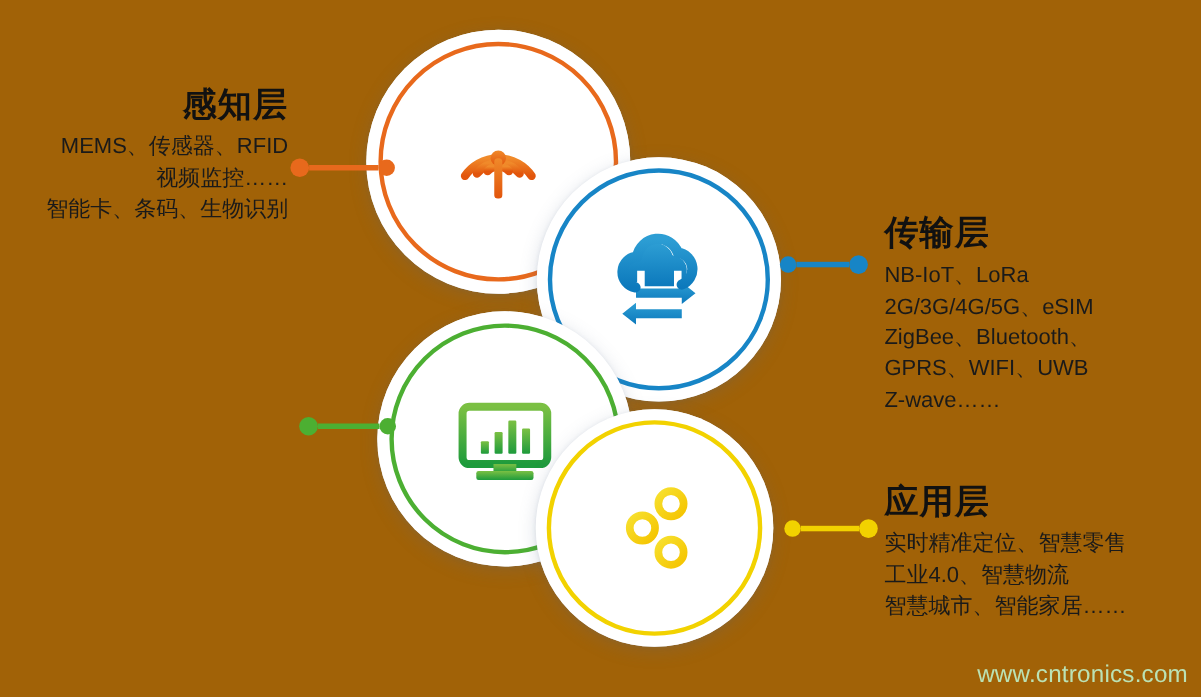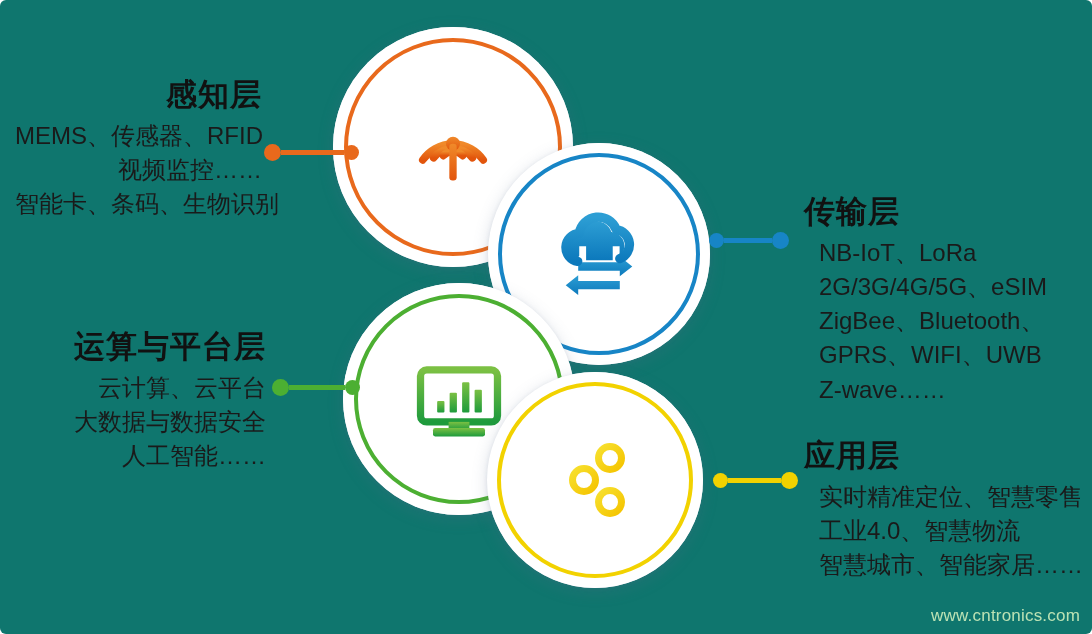--- a/index.html
+++ b/index.html
@@ -5,22 +5,21 @@
   * { box-sizing: border-box; margin: 0; padding: 0; }
   html, body {
     width: 1092px; height: 634px;
     background: #ffffff;
     font-family: "Liberation Sans", "DejaVu Sans", sans-serif;
     overflow: hidden;
   }
   #stage {
     position: relative;
     width: 1092px; height: 634px;
-    background: #0f766e;
-    border-radius: 6px;
+    background: #a16207;
   }
 
   
   .node {
     position: absolute;
     border-radius: 50%;
     background: #ffffff;
     display: flex;
     align-items: center;
     justify-content: center;
@@ -86,42 +85,41 @@
   .block { position: absolute; z-index: 60; }
   .block h2 {
     font-size: 31px;
     font-weight: bold;
     color: #111111;
     letter-spacing: 1px;
     line-height: 1.2;
     margin-bottom: 6px;
   }
   .block p {
-    font-size: 24px;
+    font-size: 20px;
     color: #1a1a1a;
     line-height: 1.42;
     white-space: nowrap;
-    margin-left: 15px;
   }
   .align-right { text-align: right; }
   .align-left  { text-align: left; }
 
   #text-sensing { left: 0px; top: 76px; width: 262px; }
   #text-transmission { left: 804px; top: 193px; width: 290px; }
   #text-platform { left: 0px; top: 328px; width: 266px; }
   #text-application { left: 804px; top: 437px; width: 290px; }
 
   #text-platform h2 { font-size: 31px; }
 
   
   #watermark {
     position: absolute;
     right: 12px;
     bottom: 8px;
-    font-size: 17px;
+    font-size: 22px;
     color: #BBE2B4;
     z-index: 70;
     letter-spacing: 0.2px;
   }
 </style>
 </head>
 <body>
 
 <div id="stage">
 
@@ -247,26 +245,20 @@
 
   <div class="block align-left" id="text-transmission">
     <h2>传输层</h2>
     <p>NB-IoT、LoRa</p>
     <p>2G/3G/4G/5G、eSIM</p>
     <p>ZigBee、Bluetooth、</p>
     <p>GPRS、WIFI、UWB</p>
     <p>Z-wave……</p>
   </div>
 
-  <div class="block align-right" id="text-platform">
-    <h2>运算与平台层</h2>
-    <p>云计算、云平台</p>
-    <p>大数据与数据安全</p>
-    <p>人工智能……</p>
-  </div>
 
   <div class="block align-left" id="text-application">
     <h2>应用层</h2>
     <p>实时精准定位、智慧零售</p>
     <p>工业4.0、智慧物流</p>
     <p>智慧城市、智能家居……</p>
   </div>
 
   <div id="watermark">www.cntronics.com</div>
 

